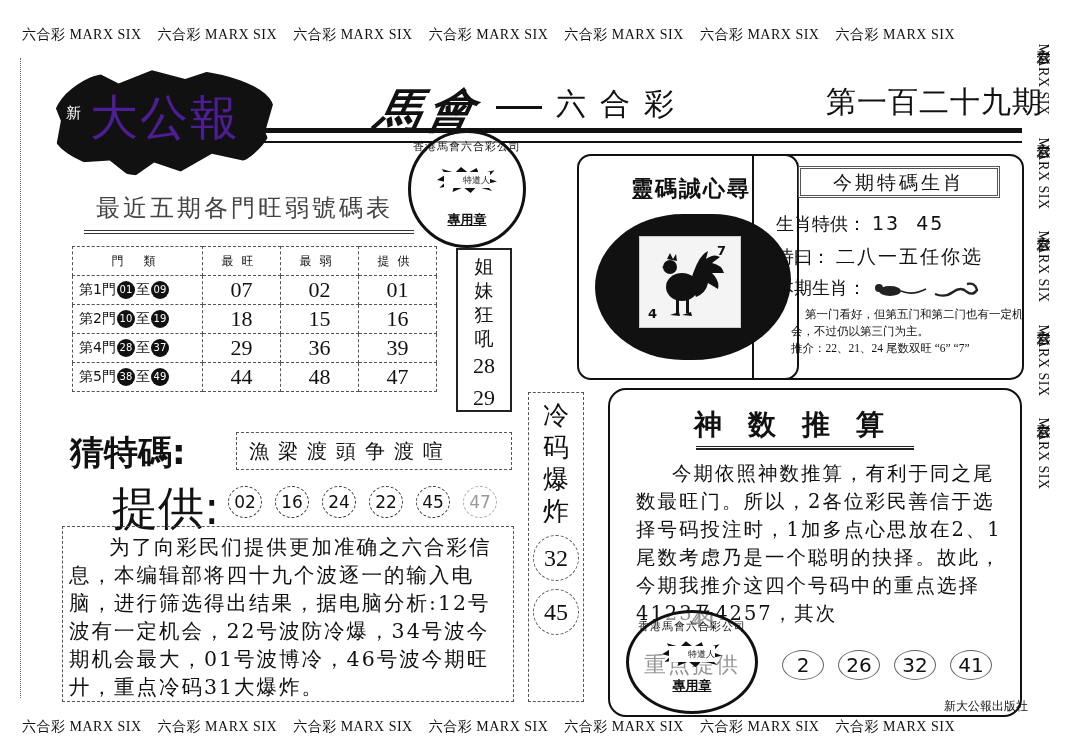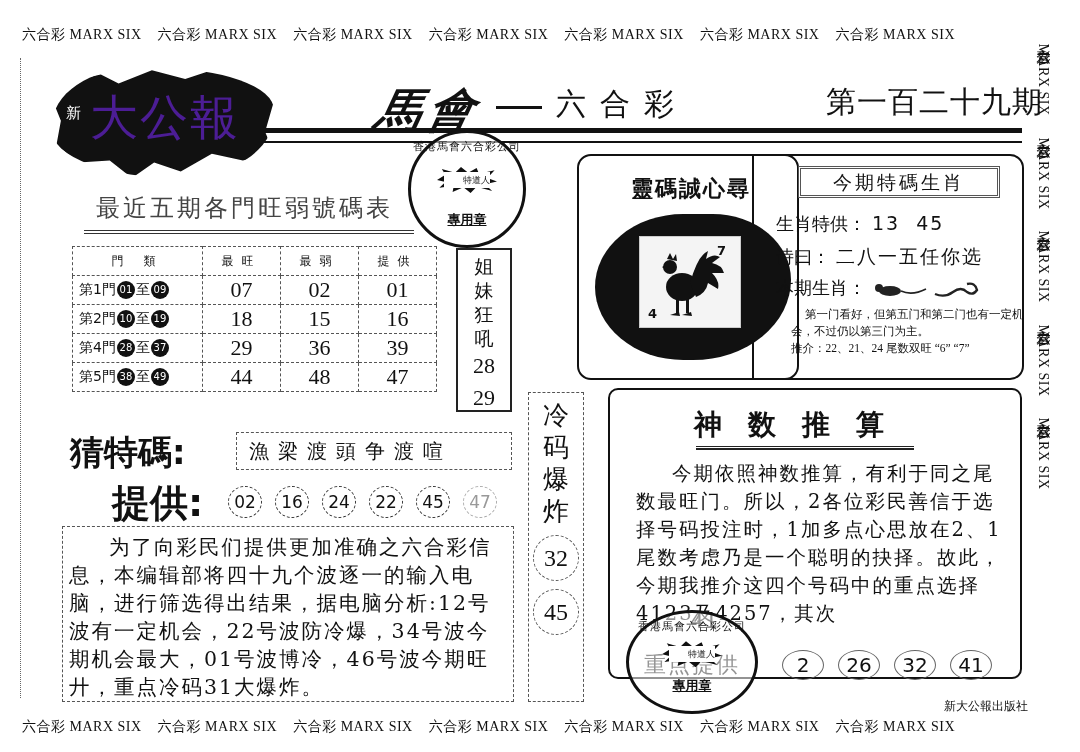--- a/index.html
+++ b/index.html
@@ -45,21 +45,21 @@
   .stamp { position: absolute; border: 3px solid #111; border-radius: 50%; background: rgba(255,255,255,0.55); }
   .stamp-1 { left: 408px; top: 130px; width: 118px; height: 118px; }
   .stamp-2 { left: 626px; top: 610px; width: 132px; height: 104px; }
   .stamp .arc { position: absolute; left: 0; top: 6px; width: 100%; text-align: center; font-size: 11px; letter-spacing: 1px; }
   .stamp .burst { position: absolute; left: 50%; top: 42%; transform: translate(-50%,-50%); width: 60px; height: 26px; background: #111; clip-path: polygon(0% 50%, 14% 30%, 8% 8%, 30% 22%, 40% 0%, 52% 22%, 66% 4%, 70% 26%, 96% 12%, 84% 42%, 100% 56%, 80% 66%, 92% 92%, 66% 76%, 56% 100%, 44% 78%, 26% 96%, 28% 72%, 4% 80%, 14% 58%); }
   .stamp .burst-in { position: absolute; left: 50%; top: 42%; transform: translate(-50%,-50%); width: 46px; height: 16px; background: #fff; font-size: 9px; text-align: right; line-height: 16px; }
   .stamp .seal { position: absolute; left: 0; bottom: 16px; width: 100%; text-align: center; font-size: 13px; font-weight: bold; text-decoration: underline; }
 
   
   .guess-label { position: absolute; left: 70px; top: 430px; font-size: 34px; font-weight: bold; font-family: "DejaVu Sans", sans-serif; }
-  .provide-label { position: absolute; left: 112px; top: 478px; font-size: 38px; font-weight: bold; font-family: "DejaVu Sans", sans-serif; }
+  .provide-label { position: absolute; left: 112px; top: 478px; font-size: 46px; font-weight: normal; font-family: "DejaVu Sans", sans-serif; }
   .guess-box { position: absolute; left: 236px; top: 432px; width: 276px; height: 38px; border: 1px dashed #555; font-size: 20px; letter-spacing: 9px; line-height: 36px; padding-left: 12px; white-space: nowrap; }
   .provide-balls { position: absolute; left: 228px; top: 486px; display: flex; gap: 13px; }
   .circ { width: 34px; height: 32px; border: 1px dashed #333; border-radius: 50%; text-align: center; line-height: 30px; font-family: "DejaVu Sans", sans-serif; font-size: 17px; }
   .circ.faded { color: #999; border-color: #aaa; }
 
   .para-box { position: absolute; left: 62px; top: 526px; width: 452px; height: 176px; border: 1px dashed #555; padding: 6px 6px; font-size: 20.5px; line-height: 28px; letter-spacing: 2px; text-indent: 40px; font-family: "DejaVu Serif", serif; }
 
   
   .cold-box { position: absolute; left: 528px; top: 392px; width: 56px; height: 310px; border: 1px dashed #555; text-align: center; }
   .cold-title { font-size: 26px; line-height: 32px; padding-top: 6px; }
@@ -78,21 +78,21 @@
   .zodiac-title { position: absolute; left: 44px; top: 10px; width: 202px; height: 32px; border: 3px double #555; text-align: center; font-size: 19px; letter-spacing: 3px; line-height: 26px; }
   .zl { position: absolute; left: 22px; font-size: 18px; white-space: nowrap; font-family: "DejaVu Sans", sans-serif; }
   .zl .v { font-size: 19px; letter-spacing: 2px; margin-left: 6px; }
   .zl-1 { top: 56px; }
   .zl-2 { top: 88px; }
   .zl-3 { top: 120px; }
   .zodiac-note { position: absolute; left: 20px; top: 150px; width: 240px; font-size: 11.5px; line-height: 17px; font-family: Liberation Serif, serif; margin-left: 17px; }
   .zodiac-note .ind { text-indent: 14px; }
 
   
-  .divine-box { position: absolute; left: 608px; top: 388px; width: 414px; height: 291px; border: 2px solid #111; border-radius: 10px; }
+  .divine-box { position: absolute; left: 608px; top: 388px; width: 414px; height: 329px; border: 2px solid #111; border-radius: 18px; }
   .divine-title { position: absolute; left: 84px; top: 16px; font-size: 28px; font-weight: bold; letter-spacing: 26px; }
   .divine-rule { position: absolute; left: 86px; top: 56px; width: 218px; height: 4px; border-top: 1px solid #222; border-bottom: 2px solid #222; }
   .divine-text { position: absolute; left: 26px; top: 70px; width: 370px; font-size: 19.5px; line-height: 28px; letter-spacing: 2px; text-indent: 36px; }
   .divine-41 { position: absolute; left: 80px; top: 218px; font-family: "DejaVu Sans", sans-serif; font-size: 22px; }
   .divine-key { position: absolute; left: 34px; top: 260px; font-size: 22px; letter-spacing: 2px; }
   .divine-balls { position: absolute; left: 172px; top: 260px; display: flex; gap: 14px; }
   .divine-balls .circ { width: 42px; height: 30px; font-size: 20px; line-height: 28px; border-style: solid; border-color: #666; }
 
   .publisher { position: absolute; left: 944px; top: 698px; font-size: 12px; font-family: "DejaVu Serif", serif; }
 </style>

